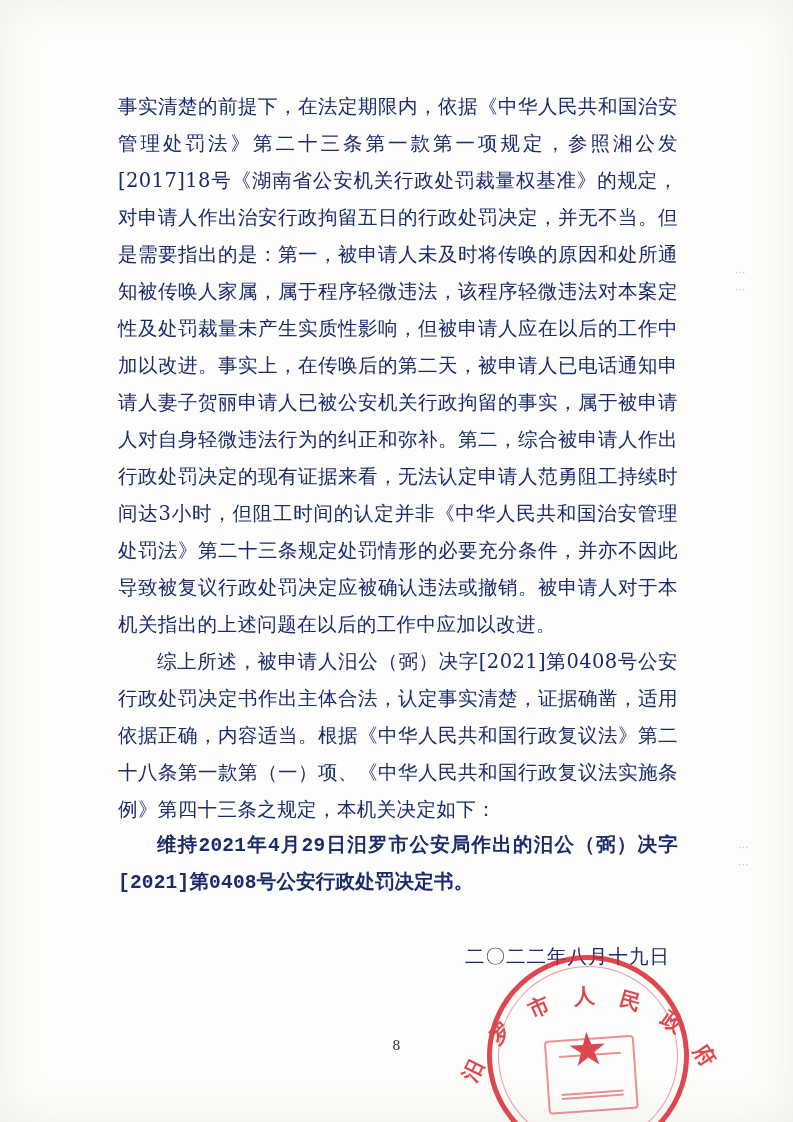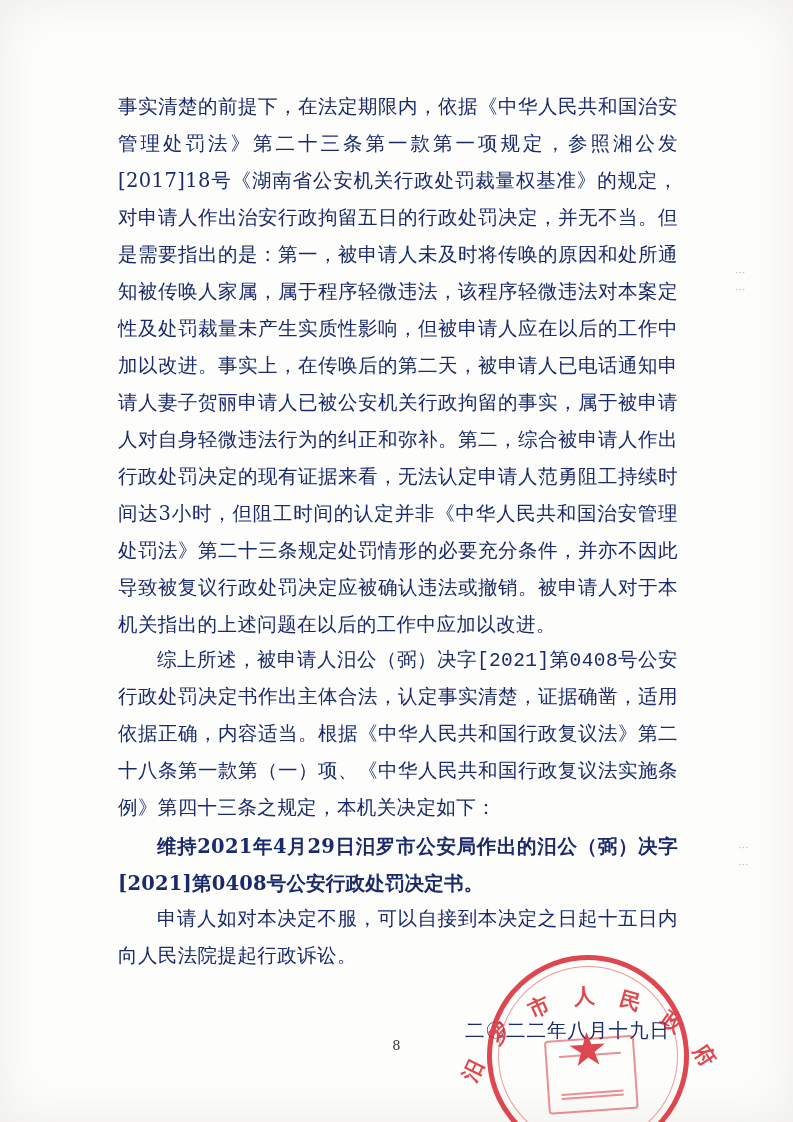--- a/index.html
+++ b/index.html
@@ -38,26 +38,26 @@
     font-size: 19.5px;
     line-height: 37px;
     color: #1a2a6a;
     text-align: justify;
     text-justify: inter-ideograph;
     letter-spacing: 0.4px;
     font-family: "DejaVu Serif", "Liberation Serif", serif;
   }
   p.indent {
     text-indent: 2em;
-    font-family: Liberation Mono, monospace;
   }
   p.bold-para {
     font-weight: bold;
     text-indent: 2em;
     letter-spacing: 0.2px;
+    font-family: Liberation Mono, monospace;
   }
   .right-sig {
     margin-top: 36px;
     text-align: right;
     padding-right: 8px;
     font-size: 19.5px;
     line-height: 37px;
     color: #1a2a6a;
     letter-spacing: 1px;
   }
@@ -166,21 +166,20 @@
 </head>
 <body>
 
 <div class="page">
   <div class="scan-edge"></div>
 
   <div class="doc-body">
     <p class="plain">事实清楚的前提下，在法定期限内，依据《中华人民共和国治安管理处罚法》第二十三条第一款第一项规定，参照湘公发[2017]18号《湖南省公安机关行政处罚裁量权基准》的规定，对申请人作出治安行政拘留五日的行政处罚决定，并无不当。但是需要指出的是：第一，被申请人未及时将传唤的原因和处所通知被传唤人家属，属于程序轻微违法，该程序轻微违法对本案定性及处罚裁量未产生实质性影响，但被申请人应在以后的工作中加以改进。事实上，在传唤后的第二天，被申请人已电话通知申请人妻子贺丽申请人已被公安机关行政拘留的事实，属于被申请人对自身轻微违法行为的纠正和弥补。第二，综合被申请人作出行政处罚决定的现有证据来看，无法认定申请人范勇阻工持续时间达3小时，但阻工时间的认定并非《中华人民共和国治安管理处罚法》第二十三条规定处罚情形的必要充分条件，并亦不因此导致被复议行政处罚决定应被确认违法或撤销。被申请人对于本机关指出的上述问题在以后的工作中应加以改进。</p>
     <p class="indent">综上所述，被申请人汨公（弼）决字[2021]第0408号公安行政处罚决定书作出主体合法，认定事实清楚，证据确凿，适用依据正确，内容适当。根据《中华人民共和国行政复议法》第二十八条第一款第（一）项、《中华人民共和国行政复议法实施条例》第四十三条之规定，本机关决定如下：</p>
     <p class="bold-para">维持2021年4月29日汨罗市公安局作出的汨公（弼）决字[2021]第0408号公安行政处罚决定书。</p>
-    <p class="indent">申请人如对本决定不服，可以自接到本决定之日起十五日内向人民法院提起行政诉讼。</p>
     <div class="right-sig">二〇二二年八月十九日</div>
   </div>
 
   <div class="margin-marks">··· ···</div>
   <div class="margin-marks2">··· ···</div>
 
   <div class="seal">
     <div class="ring-inner"></div>
     <div class="seal-text">
       <span style="transform: rotate(-60deg) translate(-10px, -74px);">汨</span>

